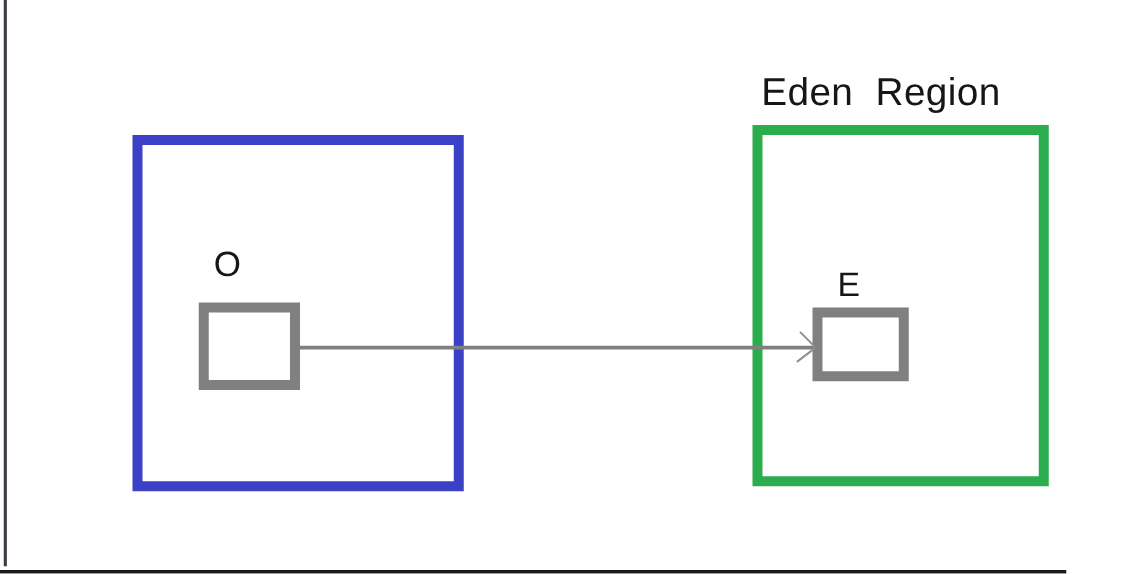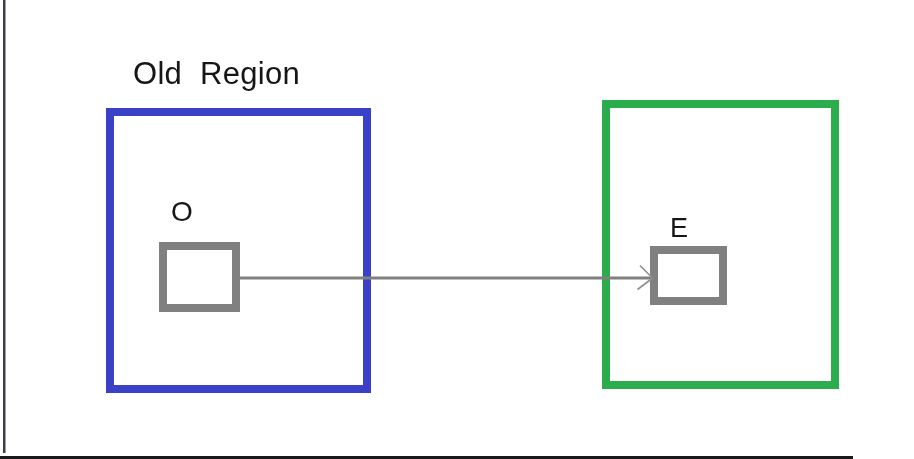--- a/index.html
+++ b/index.html
@@ -61,20 +61,20 @@
 
     <rect x="163" y="246" width="73" height="62" fill="#ffffff" stroke-width="8" stroke="#808080"></rect>
 
     <rect x="654" y="250" width="69" height="51" fill="#ffffff" stroke-width="8" stroke="#808080"></rect>
 
     <line x1="239" y1="278" x2="651" y2="278" stroke-width="3" stroke="#808080"></line>
 
     <path d="M 640 265.5 L 652 277.5 M 637.5 289.5 L 652 278.5" fill="none" stroke-width="1.6" stroke="#8F8F8F"></path>
   </svg>
 
-  <div id="old-title" class="region-title">Old  Region</div>
 
+  <div id="eden-title" class="region-title">Eden  Region</div>
 
   <div id="o-label" class="object-label">O</div>
 
   <div id="e-label" class="object-label">E</div>
 
 </div>
 
 </body></html>

